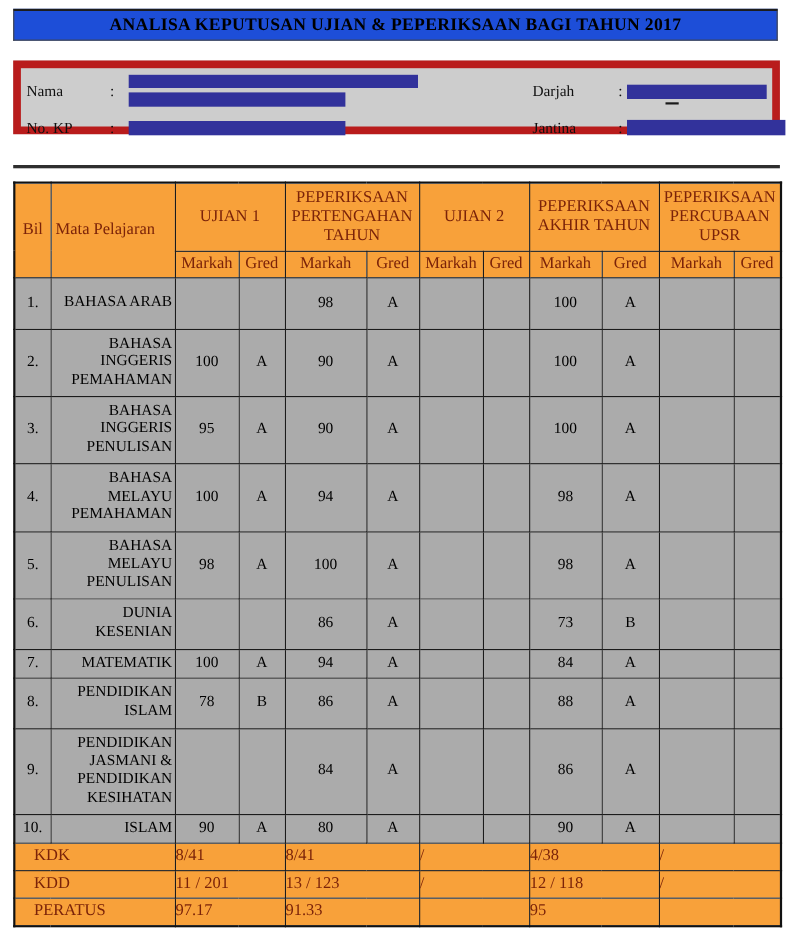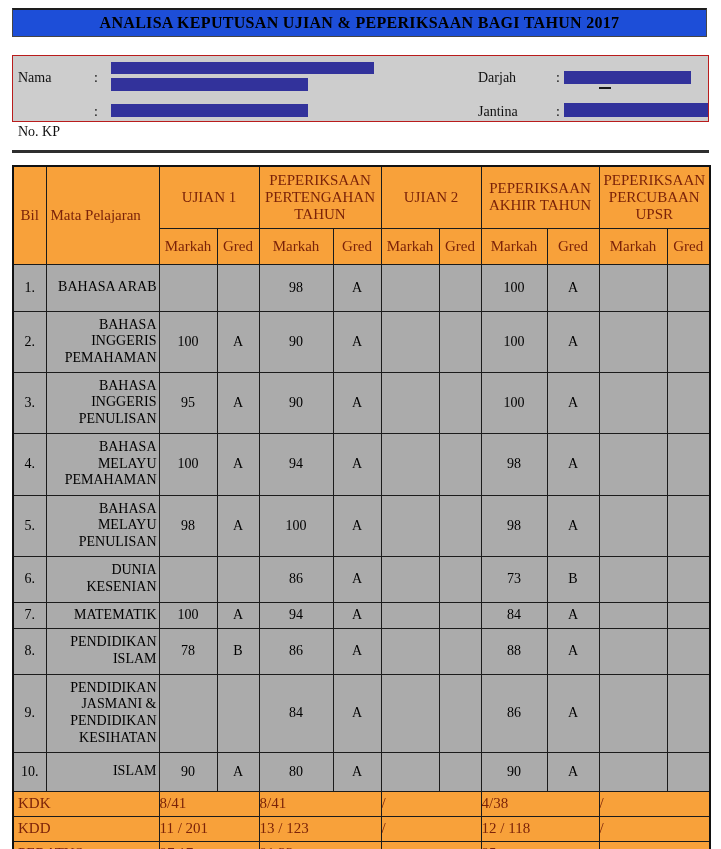--- a/index.html
+++ b/index.html
@@ -12,21 +12,21 @@
   .title-bar {
     position:absolute; left:12px; top:8px; width:693px; height:26px;
     background:#1d4ed8; border:1px solid #454545; border-top:2px solid #1d1d1d;
     display:flex; align-items:center; justify-content:center;
     font-weight:bold; font-size:16px; letter-spacing:0.3px;
   }
 
   
   .form-box {
     position:absolute; left:12px; top:55px; width:697px; height:67px;
-    background:#CDCDCD; border:1px solid #b91c1c; box-sizing:border-box;
+    background:#CDCDCD; border:7px solid #b91c1c; box-sizing:border-box;
   }
   .form-label { position:absolute; font-size:14px; color:#101010; white-space:nowrap; }
   .form-colon { position:absolute; font-size:14px; color:#101010; }
   .redaction { position:absolute; background:#32329B; }
   .underscore-mark { position:absolute; background:#1a1a1a; }
 
   
   .divider { position:absolute; left:12px; top:150px; width:697px; height:3px; background:#2e2e2e; }
 
   
@@ -42,36 +42,36 @@
     background:#F8A13A; color:#7B2309; font-weight:normal;
     font-size:15px; line-height:1.12; text-align:center; vertical-align:middle;
   }
   th.hdr.subject-h { text-align:left; padding-left:4px; }
   td.gray { background:#ABABAB; text-align:center; vertical-align:middle; color:#000; }
   td.gray.subject { text-align:right; padding:1px 2px 1px 3px; line-height:1.18; }
   tr.summary td {
     background:#F8A13A; color:#7B2309; height:24px; vertical-align:middle;
     font-size:15px;
   }
-  tr.summary td.sum-label { text-align:left; padding-left:4px; }
+  tr.summary td.sum-label { text-align:left; padding-left:17px; }
   tr.summary td.sum-val { }
 </style>
 </head>
 <body>
 
 <div class="page">
 
   <div class="title-bar">
     <span>ANALISA KEPUTUSAN UJIAN &amp; PEPERIKSAAN BAGI TAHUN 2017</span>
   </div>
 
   <div class="form-box">
     <span class="form-label" style="left:5px;  top:14px;">Nama</span>
     <span class="form-colon" style="left:81px; top:14px;">:</span>
-    <span class="form-label" style="left:5px;  top:48px;margin-top:20px;">No. KP</span>
+    <span class="form-label" style="left:5px;  top:48px;">No. KP</span>
     <span class="form-colon" style="left:81px; top:48px;">:</span>
     <span class="form-label" style="left:465px;top:14px;">Darjah</span>
     <span class="form-colon" style="left:543px;top:14px;">:</span>
     <span class="form-label" style="left:465px;top:48px;">Jantina</span>
     <span class="form-colon" style="left:543px;top:48px;">:</span>
 
     <div class="redaction" style="left:98px;  top:6px;  width:263px; height:12px;"></div>
     <div class="redaction" style="left:98px;  top:22px; width:197px; height:13px;"></div>
     <div class="redaction" style="left:98px;  top:48px; width:197px; height:13px;"></div>
     <div class="redaction" style="left:551px; top:15px; width:127px; height:13px;"></div>
@@ -99,21 +99,21 @@
     <thead>
         <tr style="height: 62px;">
           <th class="hdr" rowspan="2">Bil</th>
           <th class="hdr subject-h" rowspan="2">Mata Pelajaran</th>
           <th class="hdr" colspan="2">UJIAN 1</th>
           <th class="hdr" colspan="2">PEPERIKSAAN PERTENGAHAN TAHUN</th>
           <th class="hdr" colspan="2">UJIAN 2</th>
           <th class="hdr" colspan="2">PEPERIKSAAN AKHIR TAHUN</th>
           <th class="hdr" colspan="2">PEPERIKSAAN PERCUBAAN UPSR</th>
         </tr>
-        <tr style="height: 36px; margin-top: 20px;">
+        <tr style="height: 24px; margin-top: 20px;">
           <th class="hdr">Markah</th>
           <th class="hdr">Gred</th>
           <th class="hdr">Markah</th>
           <th class="hdr">Gred</th>
           <th class="hdr">Markah</th>
           <th class="hdr">Gred</th>
           <th class="hdr">Markah</th>
           <th class="hdr">Gred</th>
           <th class="hdr">Markah</th>
           <th class="hdr">Gred</th>
@@ -239,21 +239,21 @@
           <td class="gray val"></td>
           <td class="gray val">84</td>
           <td class="gray val">A</td>
           <td class="gray val"></td>
           <td class="gray val"></td>
           <td class="gray val">86</td>
           <td class="gray val">A</td>
           <td class="gray val"></td>
           <td class="gray val"></td>
         </tr>
-        <tr style="height: 39px; padding-left: 44px;">
+        <tr style="height: 26px; padding-left: 44px;">
           <td class="gray bil">10.</td>
           <td class="gray subject">ISLAM</td>
           <td class="gray val">90</td>
           <td class="gray val">A</td>
           <td class="gray val">80</td>
           <td class="gray val">A</td>
           <td class="gray val"></td>
           <td class="gray val"></td>
           <td class="gray val">90</td>
           <td class="gray val">A</td>

